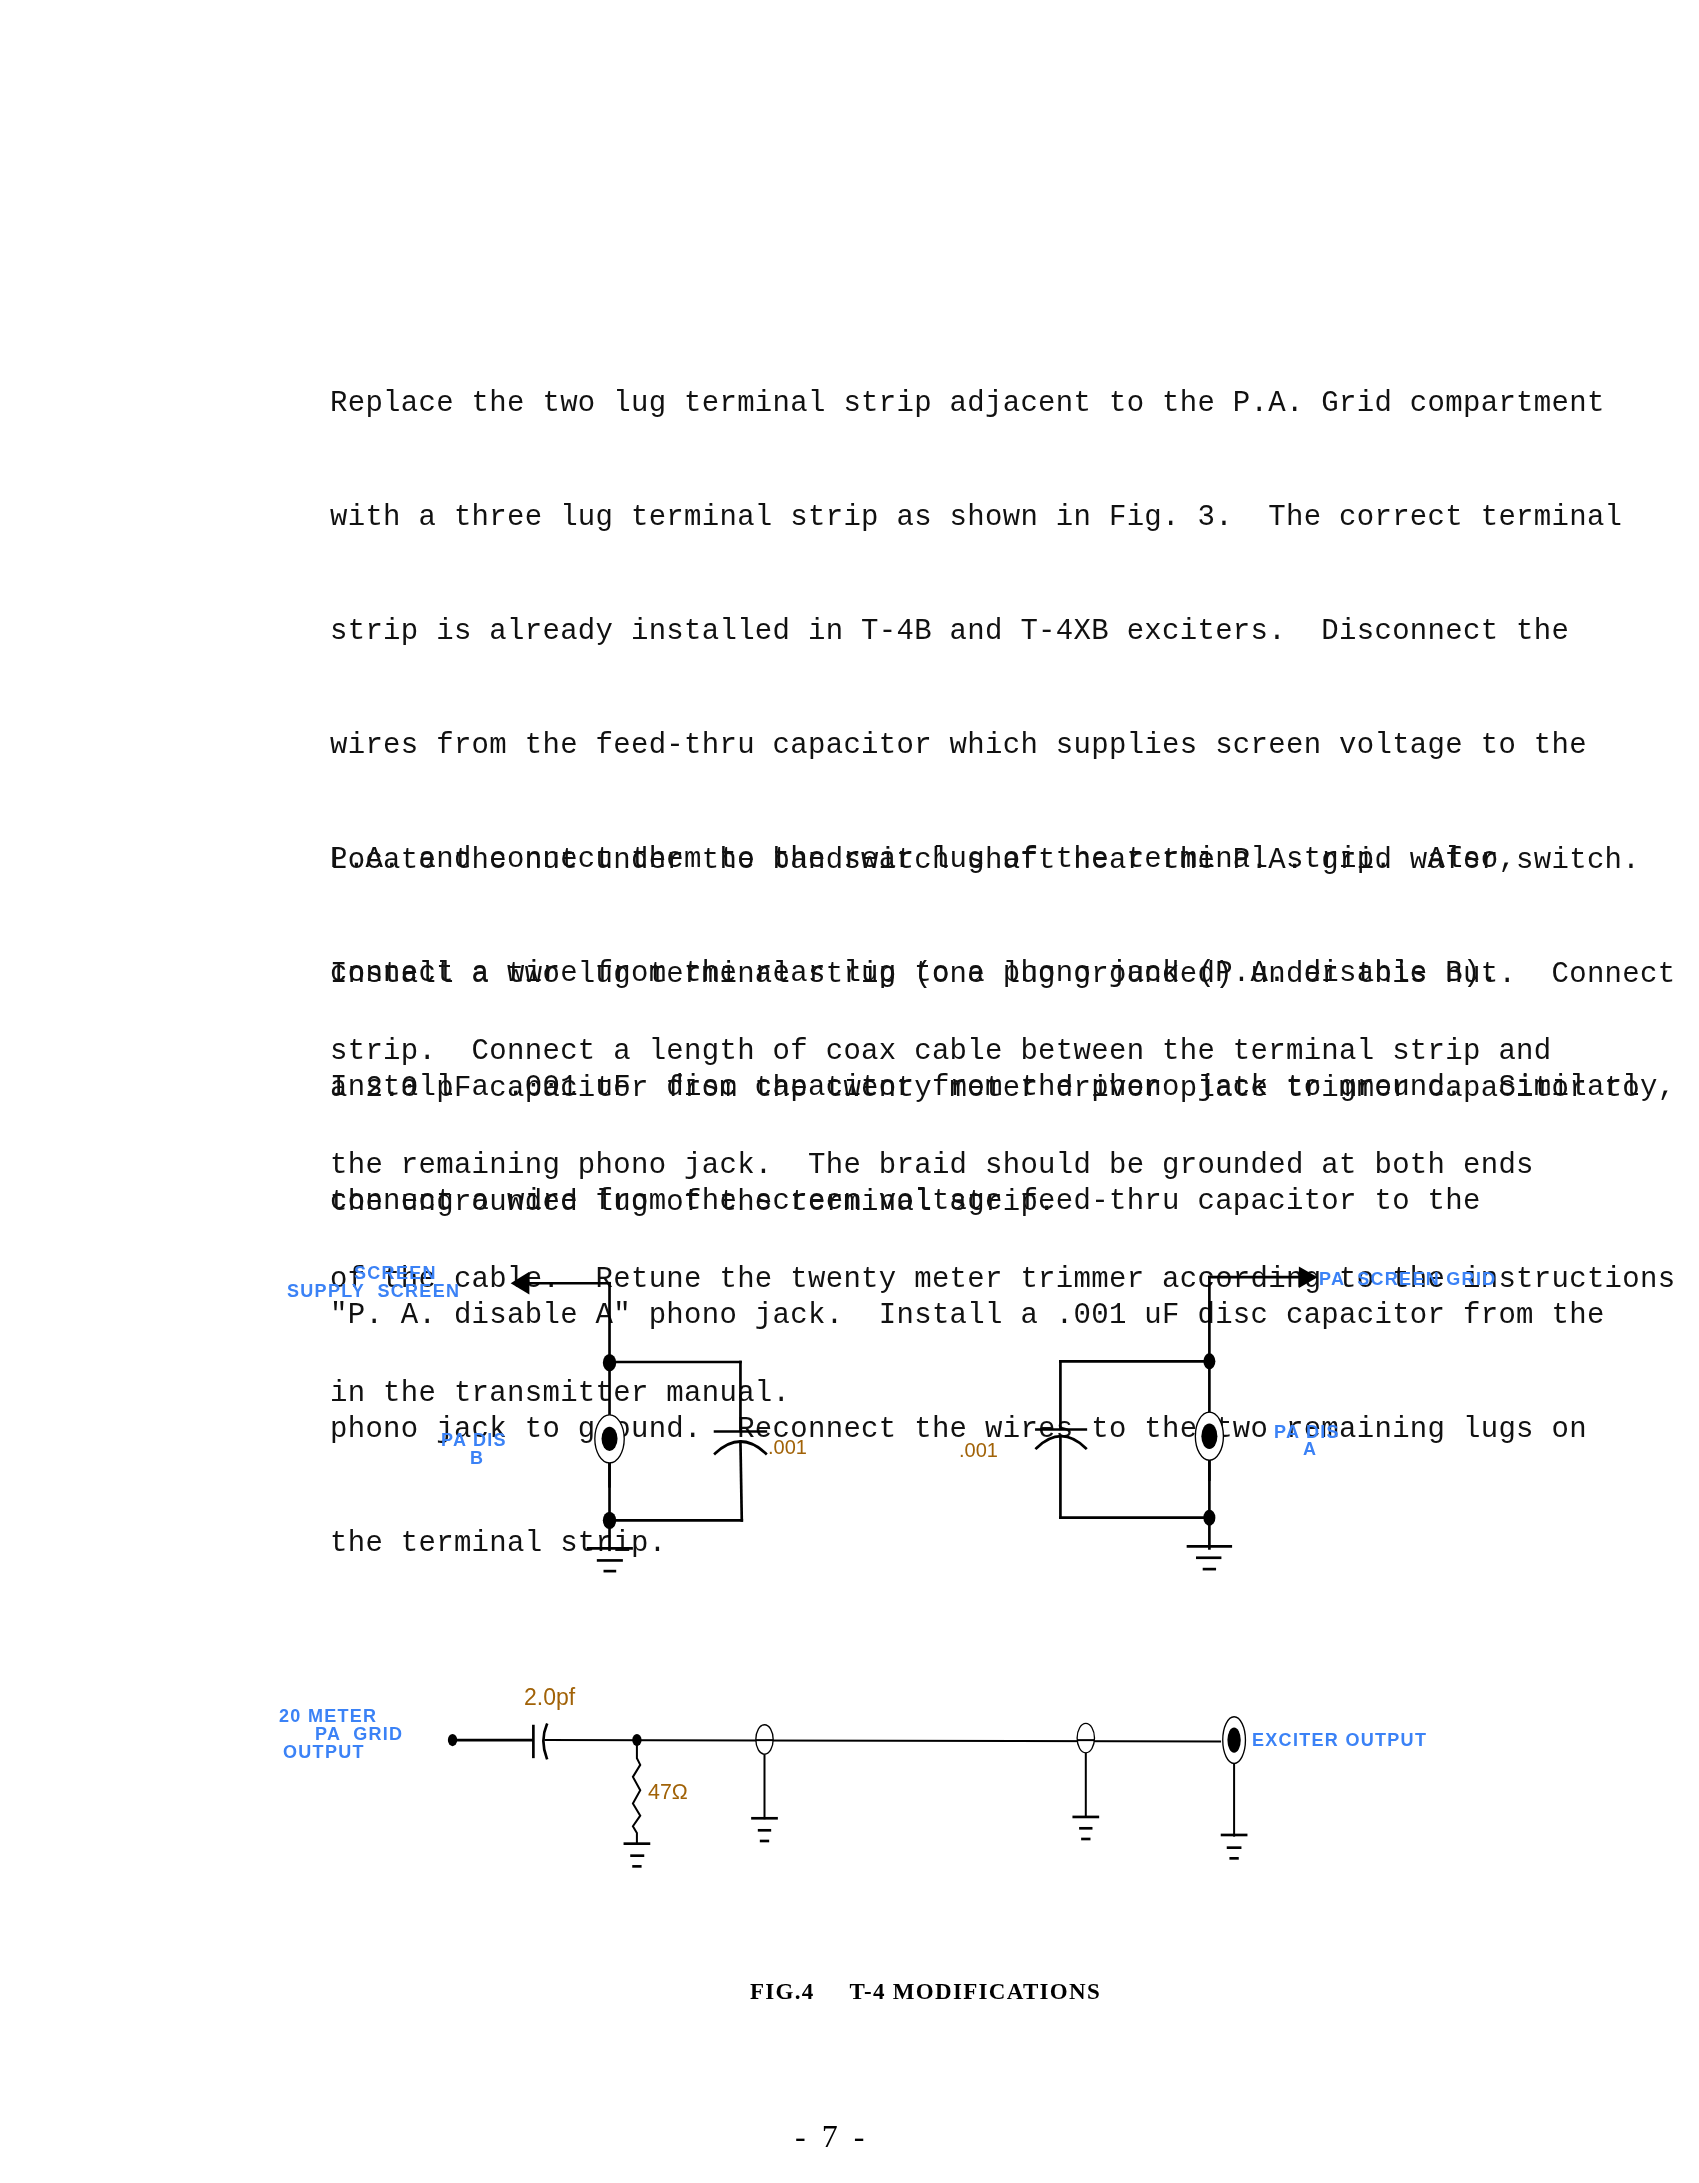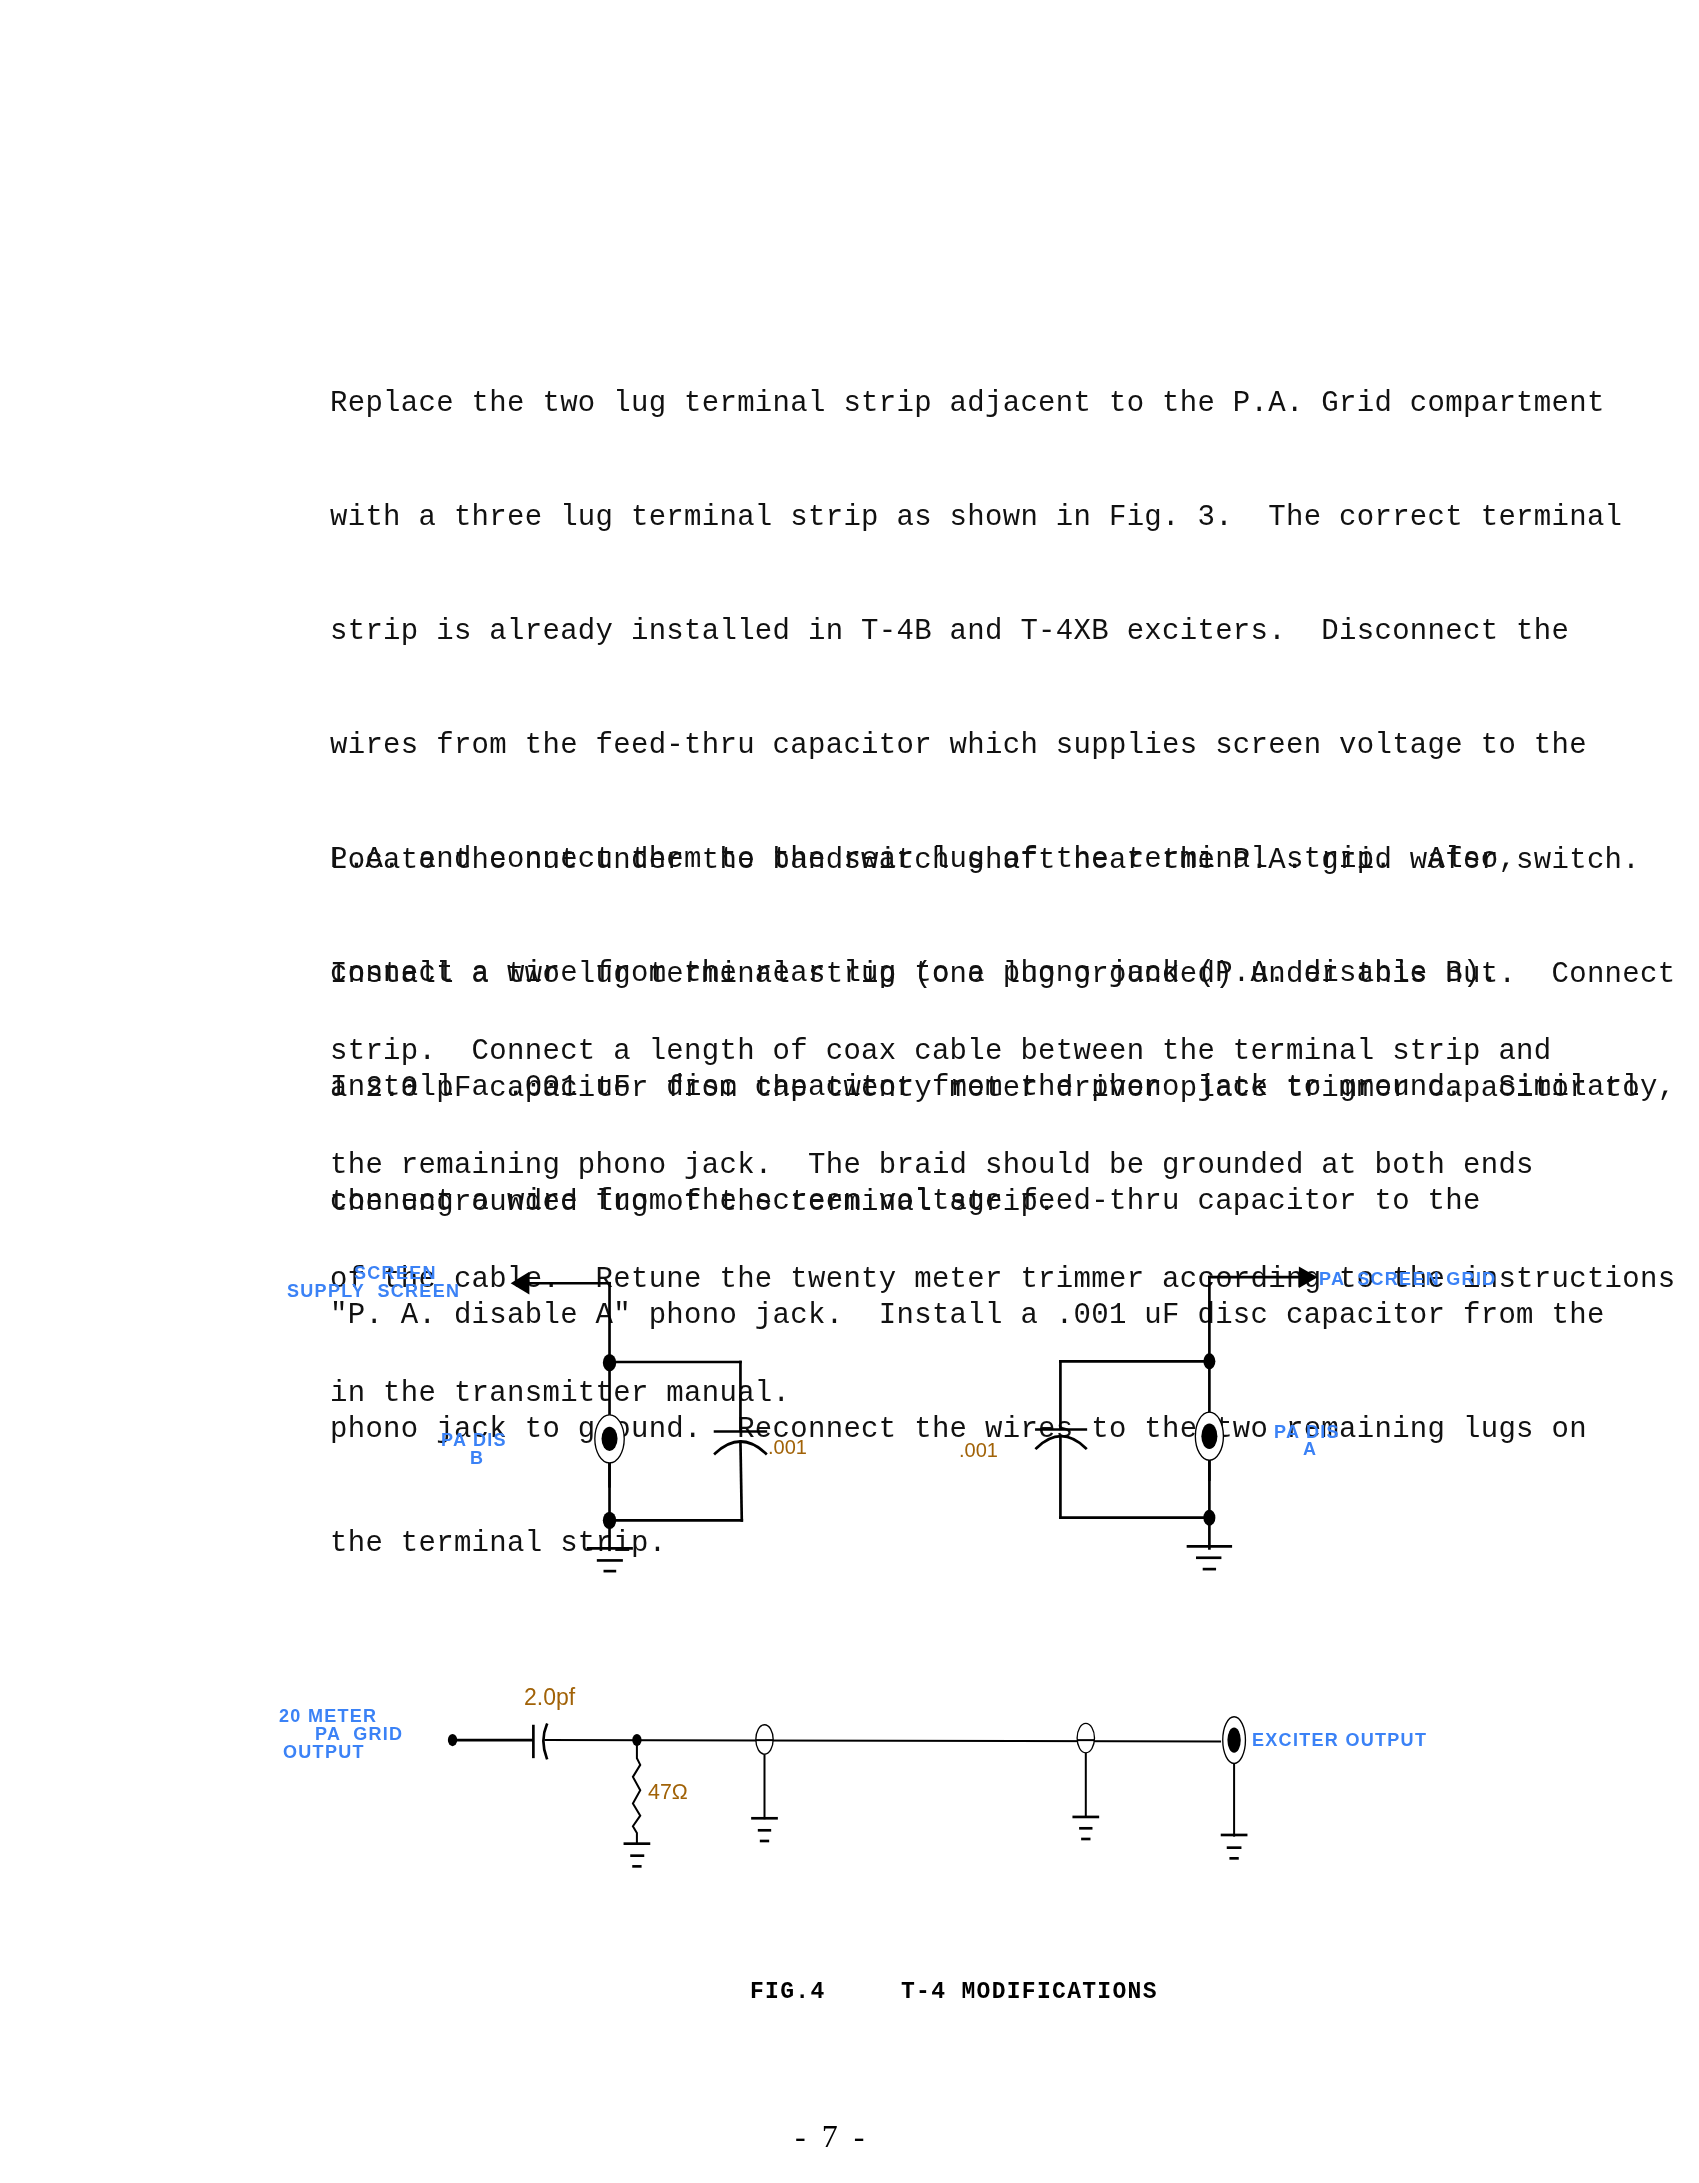--- a/index.html
+++ b/index.html
@@ -19,21 +19,21 @@
   .lbl {
     position: absolute; font-family: "Liberation Sans", "DejaVu Sans", sans-serif;
     font-weight: bold; font-size: 18px; letter-spacing: 1.3px; color: #3b82f6; line-height: 20px;
   }
   .val {
     position: absolute; font-family: "Liberation Sans", "DejaVu Sans", sans-serif;
     font-size: 20px; color: #a16207;
   }
   .caption {
     position: absolute; top: 1979px; left: 750px;
-    font-family: Liberation Mono, monospace; font-weight: bold;
+    font-family: Liberation Serif, serif; font-weight: bold;
     font-size: 23px; letter-spacing: 1.3px; color: #000; white-space: pre;
   }
   .pagenum {
     position: absolute; top: 2118px; left: 795px;
     font-family: "Liberation Serif", "DejaVu Serif", serif; font-size: 32px; color: #000; white-space: pre;
   }
 </style>
 </head>
 <body>
 

